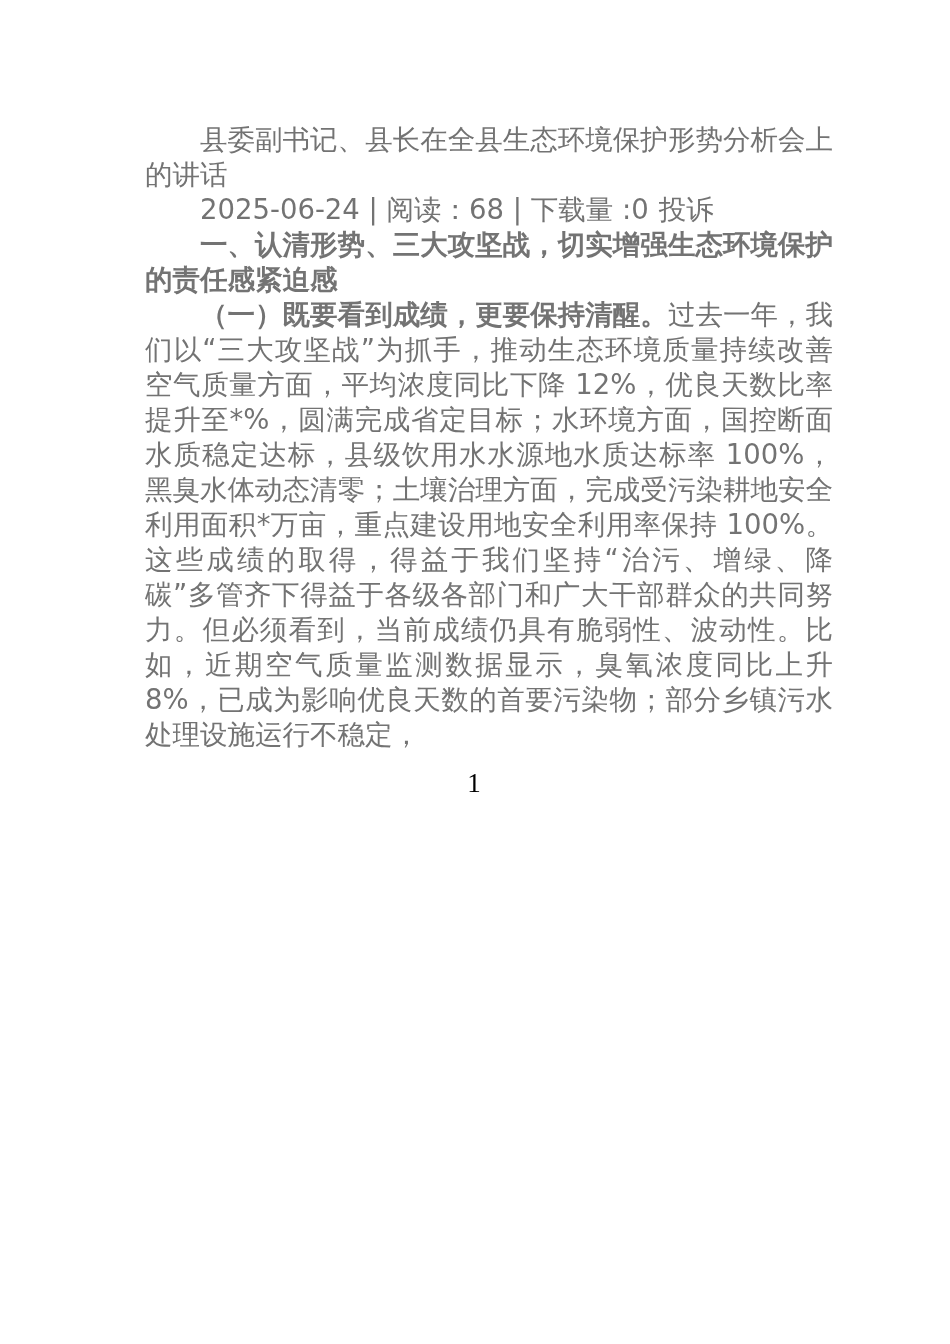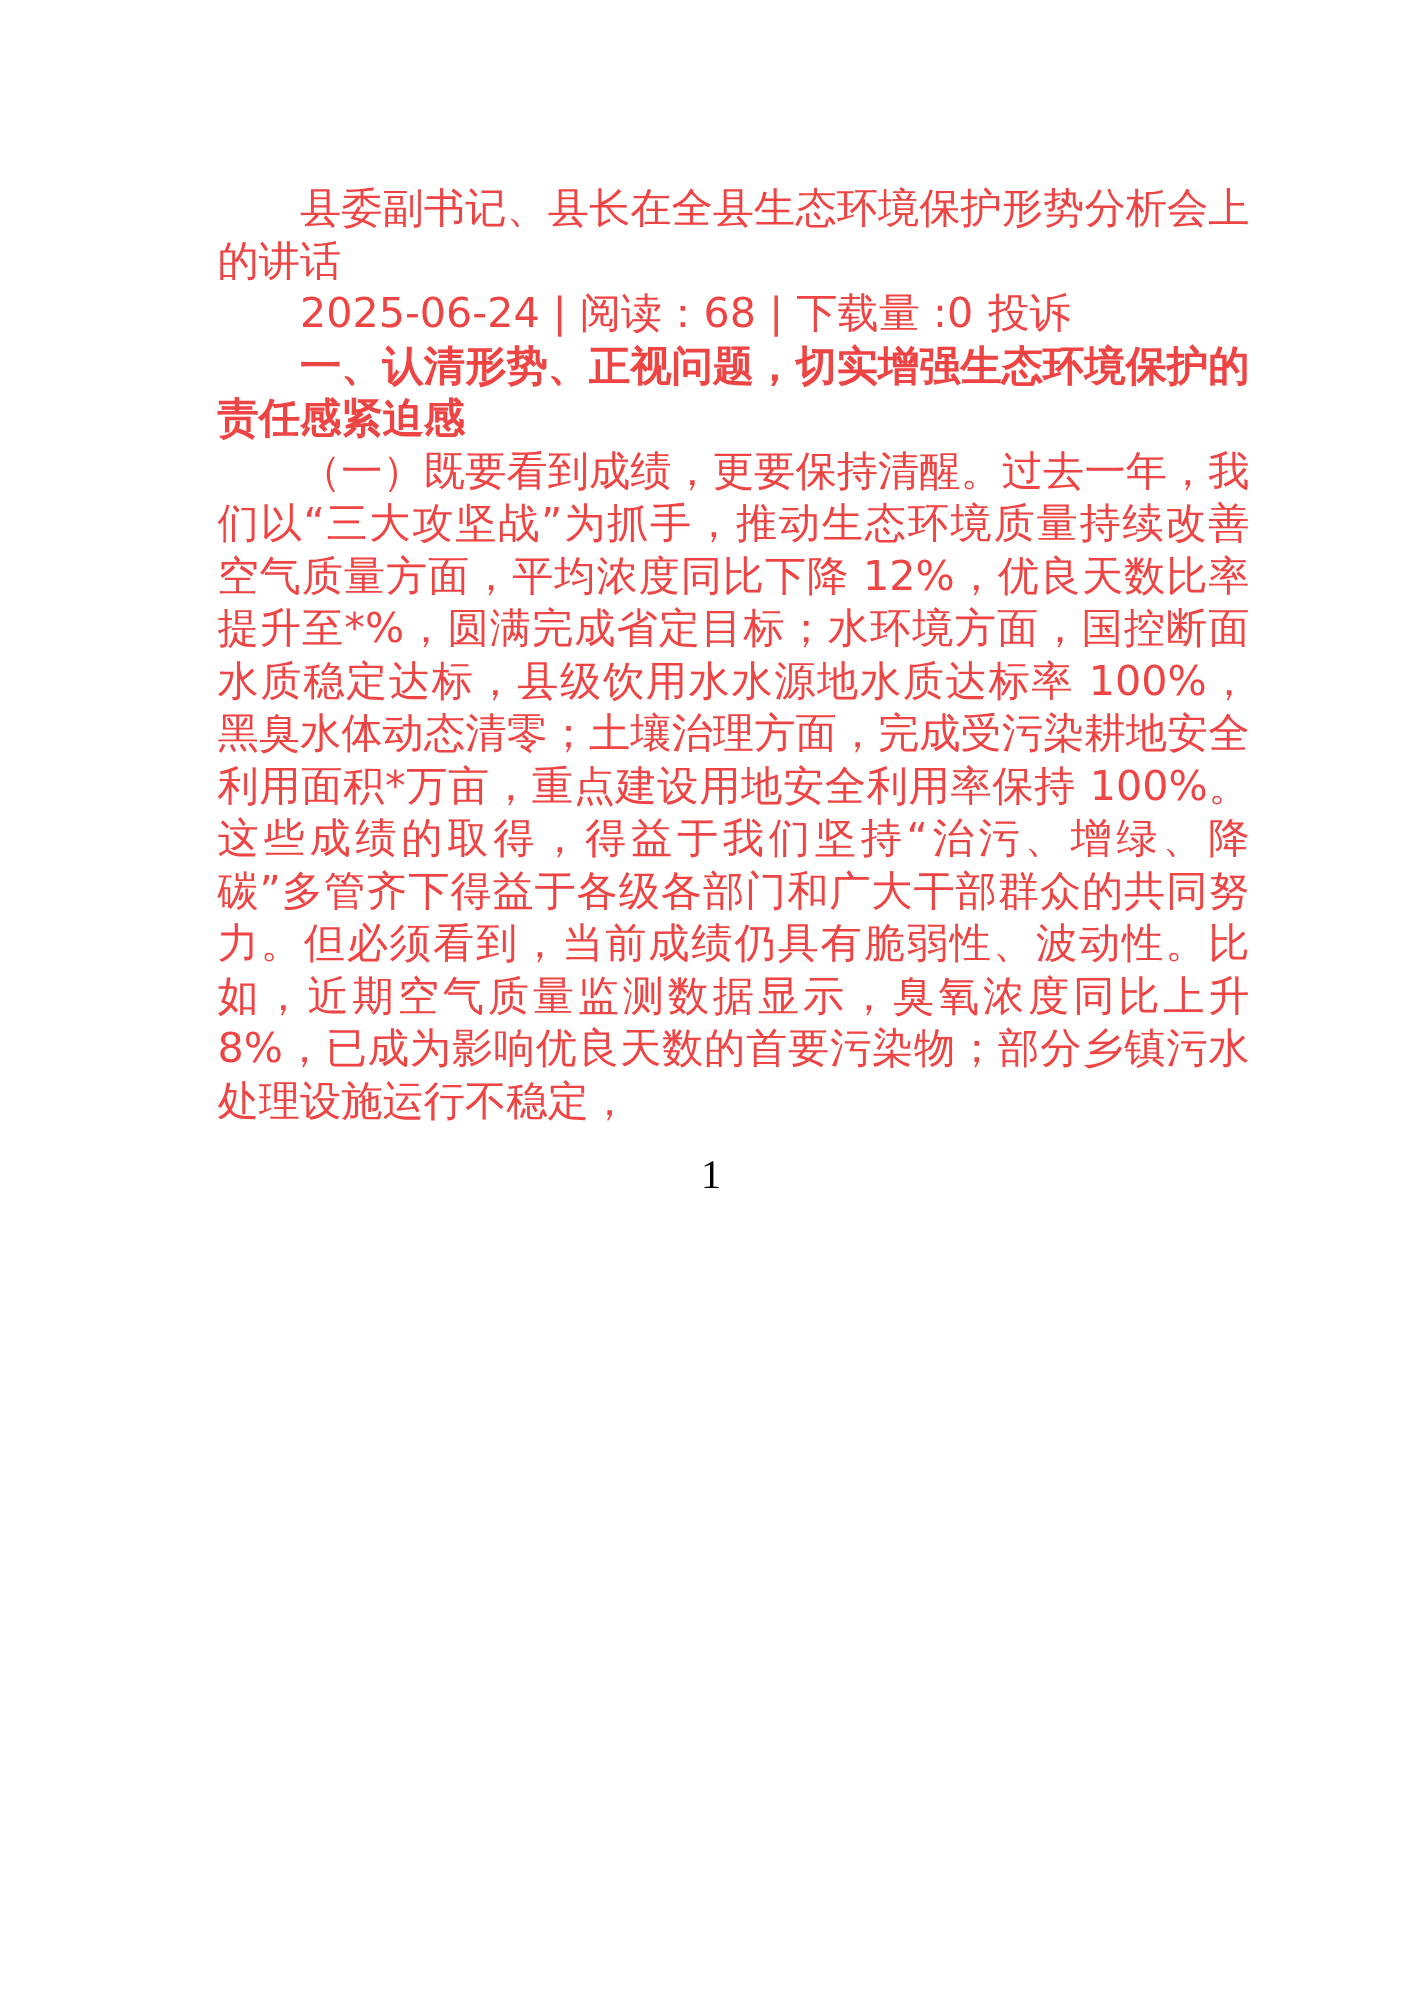--- a/index.html
+++ b/index.html
@@ -16,27 +16,27 @@
     padding: 122px 117px 0 145px;
     color: #000000;
   }
   .page p {
     margin: 0;
     font-size: 27.5px;
     line-height: 35px;
     text-indent: 2em;
     text-align: justify;
     word-break: normal;
-    color: #ef4444;
+    color: #737373;
   }
   .heading {
     font-weight: bold;
   }
   .bold-lead {
-    font-weight: normal;
+    font-weight: bold;
   }
   .complaint {
     margin-left: 10px;
   }
   .page-number {
     font-family: "Liberation Serif", "DejaVu Serif", serif;
     font-size: 27px;
     line-height: 30px;
     margin-top: 16px;
     width: 688px;
@@ -49,20 +49,20 @@
 <body>
 
 <div class="page">
 
   <p class="title">县委副书记、县长在全县生态环境保护形势分析会上的讲话</p>
 
   <p class="meta"><span>2025-06-24 | 阅读：68 | 下载量 :0</span><span class="complaint">投诉</span></p>
 
 
 
-  <p class="heading">一、认清形势、正视问题，切实增强生态环境保护的责任感紧迫感</p>
+  <p class="heading">一、认清形势、三大攻坚战，切实增强生态环境保护的责任感紧迫感</p>
 
 
   <p><span class="bold-lead">（一）既要看到成绩，更要保持清醒。</span><span>过去一年，我们以“三大攻坚战”为抓手，推动生态环境质量持续改善空气质量方面，平均浓度同比下降 12%，优良天数比率提升至*%，圆满完成省定目标；水环境方面，国控断面水质稳定达标，县级饮用水水源地水质达标率 100%，黑臭水体动态清零；土壤治理方面，完成受污染耕地安全利用面积*万亩，重点建设用地安全利用率保持 100%。这些成绩的取得，得益于我们坚持“治污、增绿、降碳”多管齐下得益于各级各部门和广大干部群众的共同努力。但必须看到，当前成绩仍具有脆弱性、波动性。比如，近期空气质量监测数据显示，臭氧浓度同比上升 8%，已成为影响优良天数的首要污染物；部分乡镇污水处理设施运行不稳定，</span></p>
 
   <div class="page-number">1</div>
 
 </div>
 
 </body></html>

